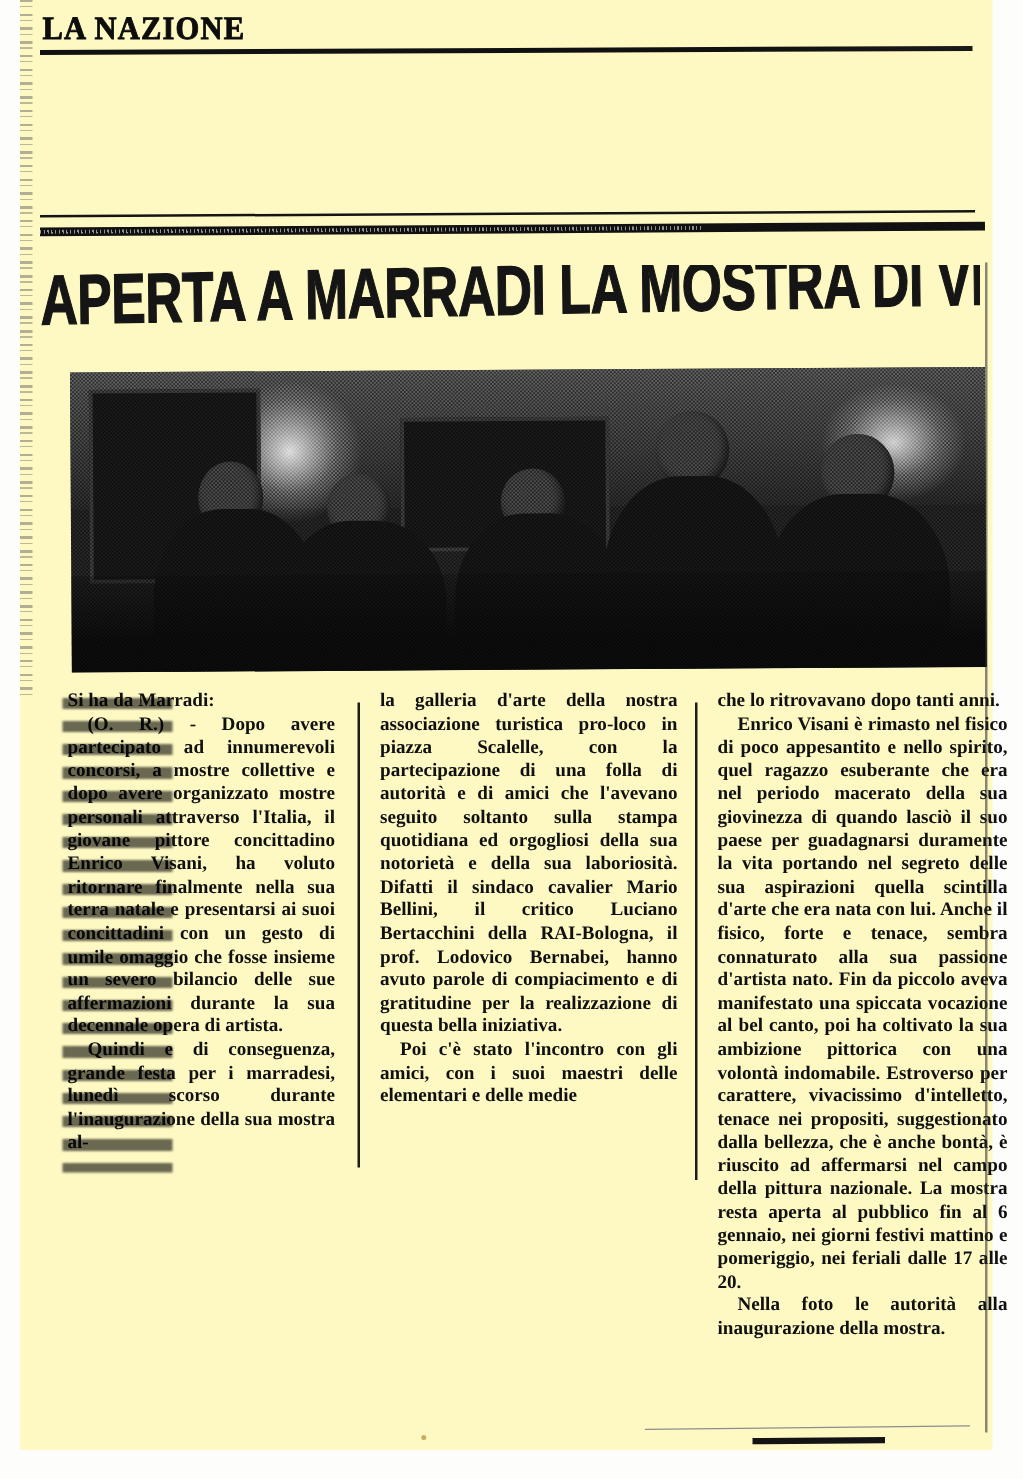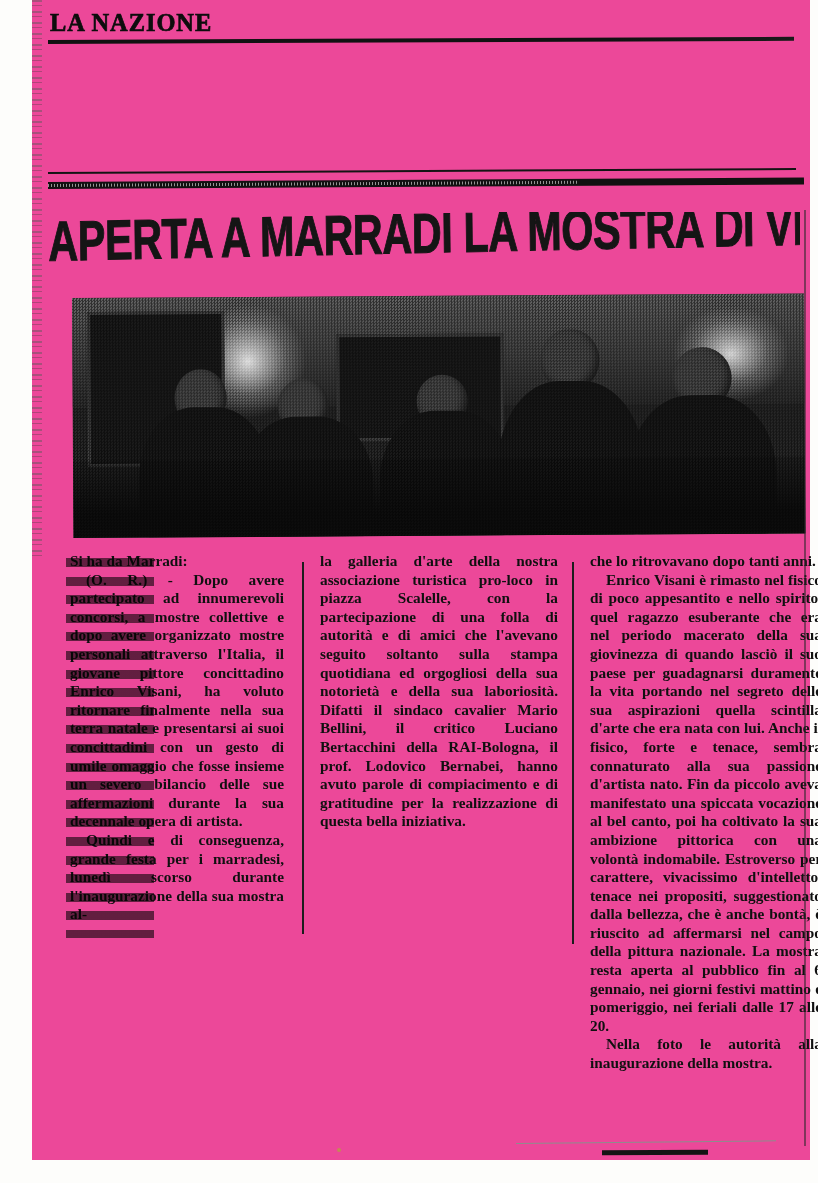--- a/index.html
+++ b/index.html
@@ -19,25 +19,25 @@
   
   #scan-page {
     position: absolute;
     inset: 0;
     background: #fdfdfb;
   }
 
   
   #clipping {
     position: absolute;
-    left: 32px;
+    left: 16px;
     top: 0px;
     width: 778px;
     height: 1160px;
-    background: #ec4899;
+    background: #fef9c3;
   }
 
   
   .torn-edge {
     position: absolute;
     left: 0px;
     top: 0px;
     width: 10px;
     height: 560px;
     background:
@@ -367,20 +367,21 @@
       <p>Si ha da Marradi:</p>
       <p>(O. R.) - Dopo avere partecipato ad innumerevoli concorsi, a mostre collettive e dopo avere organizzato mostre personali attraverso l'Italia, il giovane pittore concittadino Enrico Visani, ha voluto ritornare finalmente nella sua terra natale e presentarsi ai suoi concittadini con un gesto di umile omaggio che fosse insieme un severo bilancio delle sue affermazioni durante la sua decennale opera di artista.</p>
       <p>Quindi e di conseguenza, grande festa per i marradesi, lunedì scorso durante l'inaugurazione della sua mostra al-</p>
       <div class="smear-mask"></div>
     </div>
 
     <div class="col-rule" id="rule-a"></div>
 
     <div class="col" id="col-2">
       <p>la galleria d'arte della nostra associazione turistica pro-loco in piazza Scalelle, con la partecipazione di una folla di autorità e di amici che l'avevano seguito soltanto sulla stampa quotidiana ed orgogliosi della sua notorietà e della sua laboriosità. Difatti il sindaco cavalier Mario Bellini, il critico Luciano Bertacchini della RAI-Bologna, il prof. Lodovico Bernabei, hanno avuto parole di compiacimento e di gratitudine per la realizzazione di questa bella iniziativa.</p>
+      <p>Poi c'è stato l'incontro con gli amici, con i suoi maestri delle elementari e delle medie</p>
     </div>
 
     <div class="col-rule" id="rule-b"></div>
 
     <div class="col" id="col-3">
       <p>che lo ritrovavano dopo tanti anni.</p>
       <p>Enrico Visani è rimasto nel fisico di poco appesantito e nello spirito, quel ragazzo esuberante che era nel periodo macerato della sua giovinezza di quando lasciò il suo paese per guadagnarsi duramente la vita portando nel segreto delle sua aspirazioni quella scintilla d'arte che era nata con lui. Anche il fisico, forte e tenace, sembra connaturato alla sua passione d'artista nato. Fin da piccolo aveva manifestato una spiccata vocazione al bel canto, poi ha coltivato la sua ambizione pittorica con una volontà indomabile. Estroverso per carattere, vivacissimo d'intelletto, tenace nei propositi, suggestionato dalla bellezza, che è anche bontà, è riuscito ad affermarsi nel campo della pittura nazionale. La mostra resta aperta al pubblico fin al 6 gennaio, nei giorni festivi mattino e pomeriggio, nei feriali dalle 17 alle 20.</p>
       <p>Nella foto le autorità alla inaugurazione della mostra.</p>
     </div>
 

